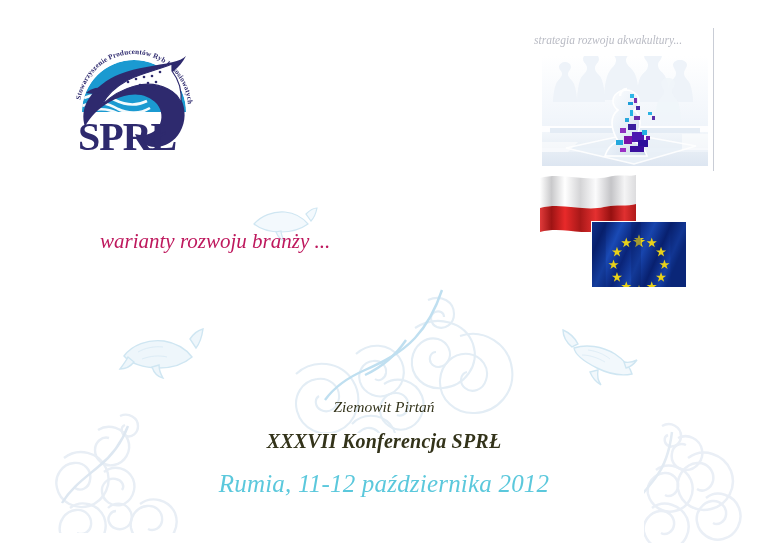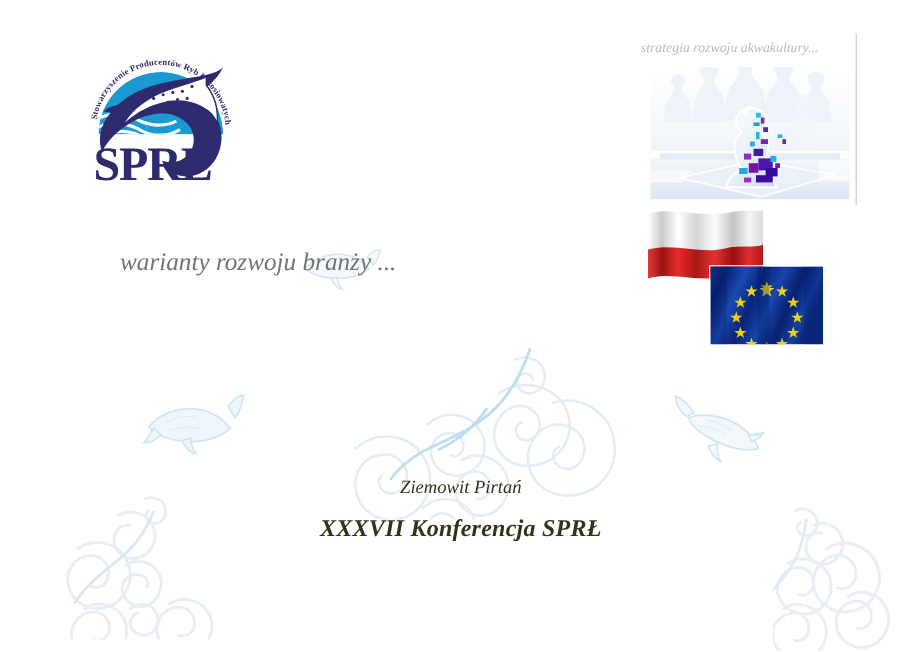--- a/index.html
+++ b/index.html
@@ -41,24 +41,24 @@
     width: 420px;
   }
   #title-main {
     font-size: 19.5px;
     font-weight: bold;
     color: #1f2d7a;
     letter-spacing: -0.1px;
     white-space: nowrap;
   }
   #title-sub {
-    margin-top: 20px;
+    margin-top: 43px;
     font-size: 21px;
     font-style: italic;
-    color: #737373;
+    color: #be185d;
     white-space: nowrap;
   }
 
   
   #right-col {
     position: absolute;
     left: 524px;
     top: 28px;
     width: 210px;
     height: 272px;
@@ -419,14 +419,15 @@
       <g fill="#081f66" opacity="0.3">
         <path d="M0 0h14v67H0z"></path>
         <path d="M40 0h10v67H40z"></path>
         <path d="M80 0h16v67H80z"></path>
       </g>
     </svg>
   </div>
 
   <div id="conference">XXXVII Konferencja SPRŁ</div>
   <div id="author">Ziemowit Pirtań</div>
+  <div id="place-date">Rumia, 11-12 października 2012</div>
 
 </div>
 
 </body></html>

